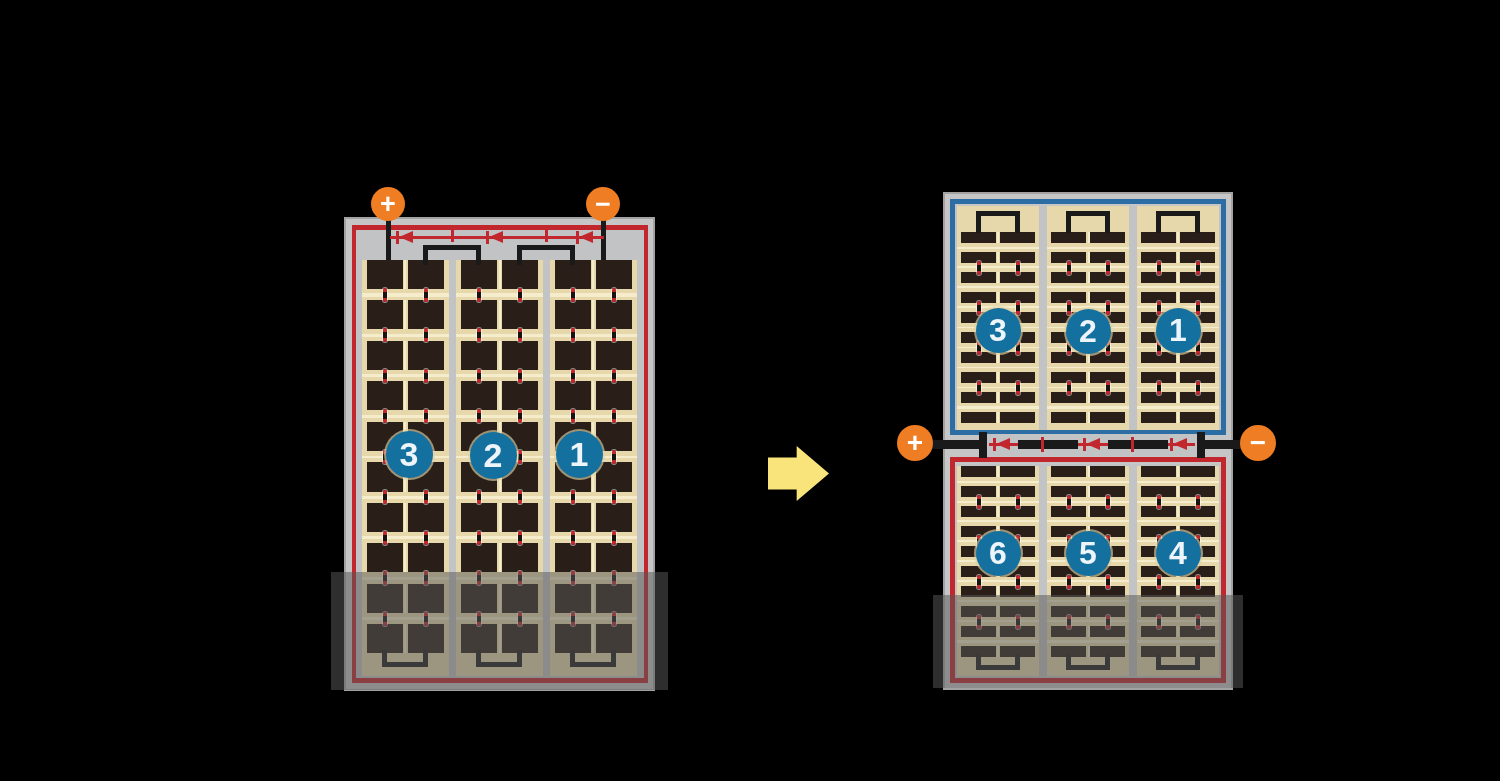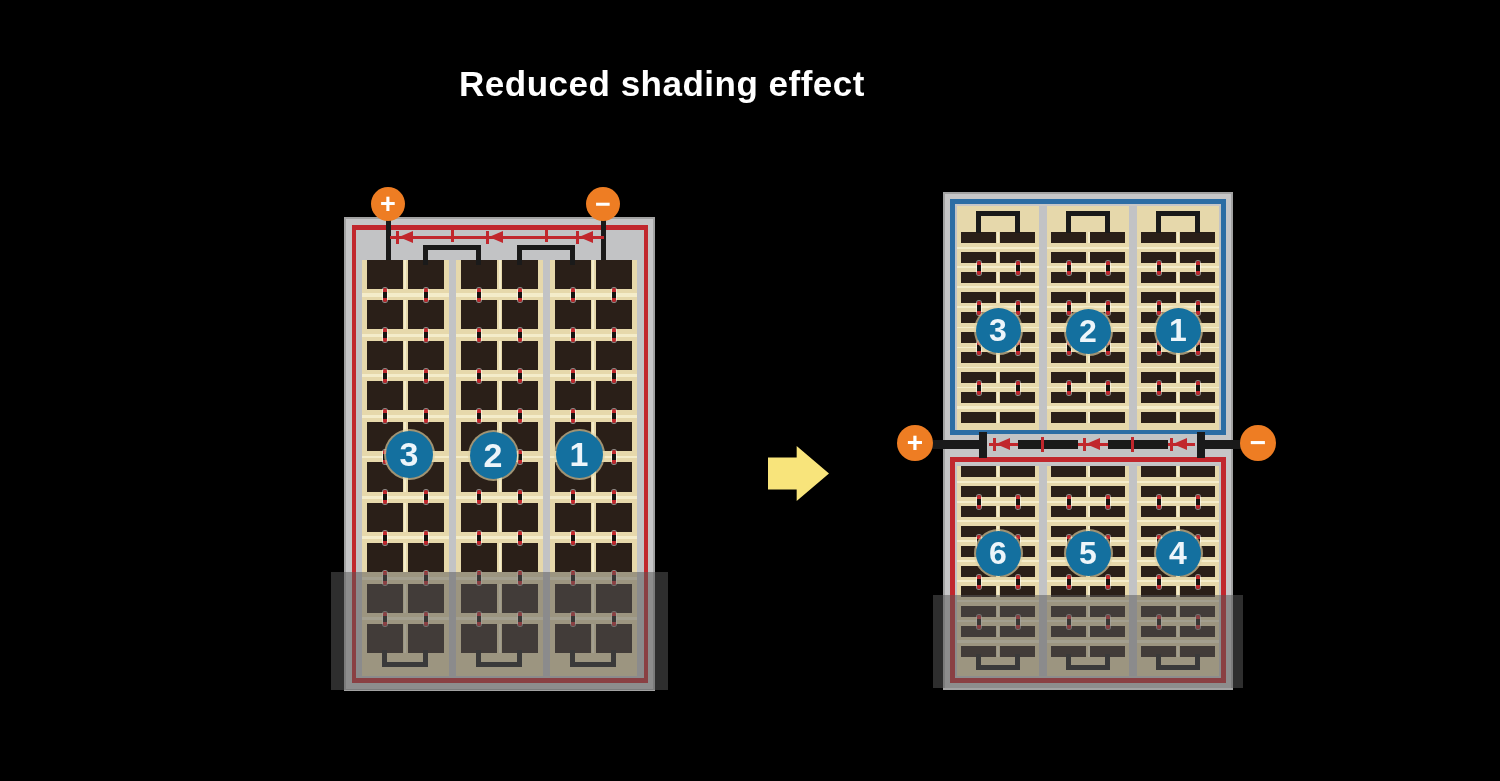--- a/index.html
+++ b/index.html
@@ -81,21 +81,20 @@
   #jseg1{left:1018px; top:440px; width:60px; height:9px;}
   #jseg2{left:1108px; top:440px; width:60px; height:9px;}
   #rtermP{left:897px; top:425px; width:36px; height:36px; font-size:28px;}
   #rtermN{left:1240px; top:425px; width:36px; height:36px; font-size:28px;}
   #rshade{left:933px; top:595px; width:310px; height:93px;}
 </style>
 </head>
 <body>
 
 <div id="stage">
-  <div class="abs" id="title">Reduced shading effect</div>
 
   <div class="abs frame" id="lframe"></div>
   <div class="abs borderrect" id="lborder"></div>
   <div class="abs inner" id="linner"></div>
   <div class="abs blackbar" id="lwireP"></div>
   <div class="abs blackbar" id="lwireN"></div>
   <div class="abs redline" id="lline"></div>
   <div class="abs terminal" id="ltermP">+</div>
   <div class="abs terminal" id="ltermN">−</div>
 

